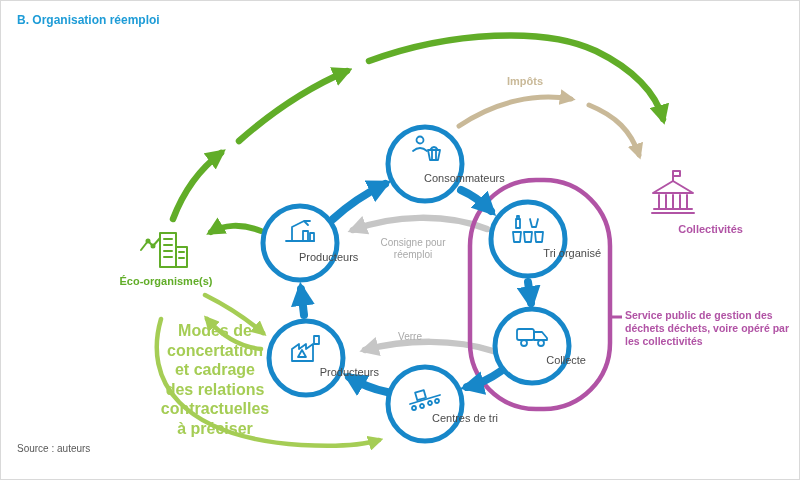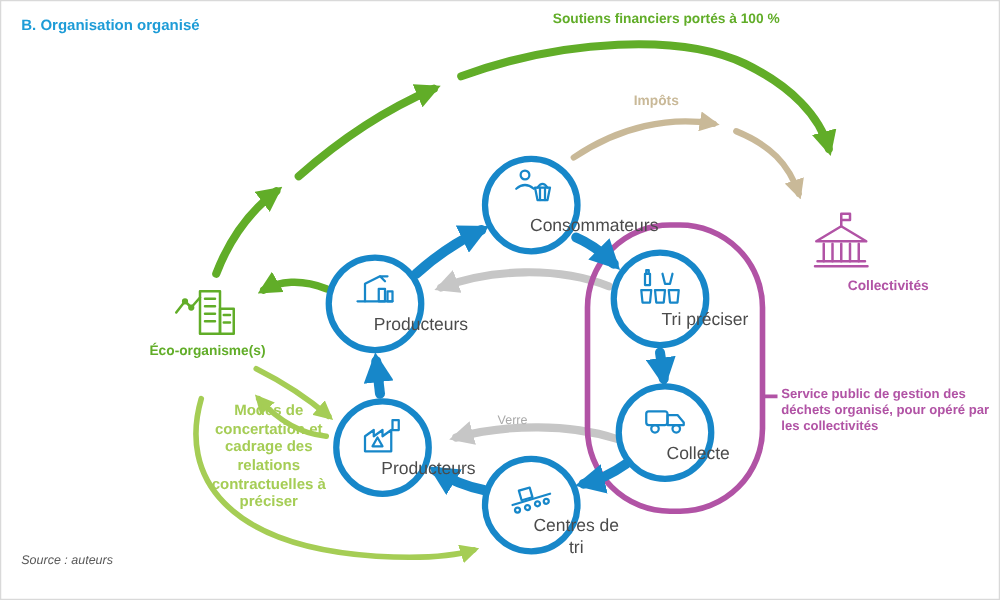--- a/index.html
+++ b/index.html
@@ -10,26 +10,26 @@
   html,body{margin:0;padding:0;background:#fff;}
   #diagram{
     position:relative;width:800px;height:480px;background:#ffffff;
     font-family:"Liberation Sans",sans-serif;box-sizing:border-box;
     border:1px solid #d9d9d9;overflow:hidden;
   }
   svg{position:absolute;left:0;top:0;}
   .label{position:absolute;line-height:1.22;}
   .t-title{color:var(--c-title_blue);font-size:12px;font-weight:bold;}
   .t-green{color:var(--c-green);font-size:11px;font-weight:bold;}
-  .t-lgreen{color:var(--c-light_green);font-size:12px;font-weight:bold;text-align:center;}
+  .t-lgreen{color:var(--c-light_green);font-size:16px;font-weight:bold;text-align:center;}
   .t-tan{color:var(--c-tan);font-size:11px;font-weight:bold;text-align:center;}
   .t-gray{color:var(--c-gray_text);font-size:10px;text-align:center;}
   .t-purple{color:var(--c-purple);font-size:11px;font-weight:bold;}
-  .t-source{color:#595959;font-size:10px;font-style:italic;}
-  .node-label{color:var(--c-node_text);font-size:14px;text-align:center;padding-left:36px;}
+  .t-source{color:#595959;font-size:10px;}
+  .node-label{color:var(--c-node_text);font-size:11px;text-align:right;padding-left:36px;}
   .center{text-align:center;}
   .s-blue{stroke:var(--c-blue);} .f-blue{fill:var(--c-blue);}
   .s-green{stroke:var(--c-green);} .f-green{fill:var(--c-green);}
   .s-lgreen{stroke:var(--c-light_green);} .f-lgreen{fill:var(--c-light_green);}
   .s-tan{stroke:var(--c-tan);} .f-tan{fill:var(--c-tan);}
   .s-gray{stroke:var(--c-gray);} .f-gray{fill:var(--c-gray);}
   .s-purple{stroke:var(--c-purple);}
   .arrow{fill:none;stroke-linecap:round;}
   .node-circle{fill:#ffffff;stroke:var(--c-blue);stroke-width:5;}
   .icon path,.icon rect,.icon circle,.icon polyline{fill:none;stroke-width:1.8;stroke-linecap:round;stroke-linejoin:round;}
@@ -161,30 +161,30 @@
     </g>
 
     <g class="icon-p" transform="translate(672,198)">
       <path d="M -20 -6 L 0 -18 L 20 -6 Z"></path>
       <path d="M -14 -4 V 10 M -7 -4 V 10 M 0 -4 V 10 M 7 -4 V 10 M 14 -4 V 10"></path>
       <path d="M -19 10 H 19 M -21 14 H 21"></path>
       <path d="M 0 -18 V -28 h 7 v 5 h -7"></path>
     </g>
   </svg>
 
-  <div class="label t-title" style="left:16px;top:12px;">B. Organisation organisé</div>
-  <div class="label t-green center" style="left:412px;top:8px;width:240px;">Soutiens financiers portés à 100 %</div>
+  <div class="label t-title" style="left:16px;top:12px;">B. Organisation réemploi</div>
   <div class="label t-tan" style="left:494px;top:74px;width:60px;">Impôts</div>
   <div class="label t-green center" style="left:110px;top:274px;width:110px;">Éco-organisme(s)</div>
   <div class="label t-purple center" style="left:642px;top:222px;width:100px;text-align:right;">Collectivités</div>
+  <div class="label t-gray" style="left:366px;top:236px;width:92px;">Consigne pour réemploi</div>
   <div class="label t-gray" style="left:384px;top:330px;width:50px;">Verre</div>
-  <div class="label t-purple" style="left:624px;top:308px;width:170px;font-size:10.5px;">Service public de gestion des déchets organisé, pour opéré par les collectivités</div>
+  <div class="label t-purple" style="left:624px;top:308px;width:170px;font-size:10.5px;">Service public de gestion des déchets déchets, voire opéré par les collectivités</div>
   <div class="label t-lgreen" style="left:158px;top:320px;width:112px;">Modes de concertation et cadrage des relations contractuelles à préciser</div>
   <div class="label t-source" style="left:16px;top:442px;">Source : auteurs</div>
 
   <div class="label node-label" style="left:387px;top:171px;width:74px;">Consommateurs</div>
   <div class="label node-label" style="left:262px;top:250px;width:57px;">Producteurs</div>
-  <div class="label node-label" style="left:490px;top:246px;width:74px;">Tri préciser</div>
+  <div class="label node-label" style="left:490px;top:246px;width:74px;">Tri organisé</div>
   <div class="label node-label" style="left:494px;top:353px;width:55px;">Collecte</div>
   <div class="label node-label" style="left:387px;top:411px;width:74px;">Centres de tri</div>
   <div class="label node-label" style="left:268px;top:365px;width:74px;">Producteurs</div>
 
 </div>
 
 </body></html>

